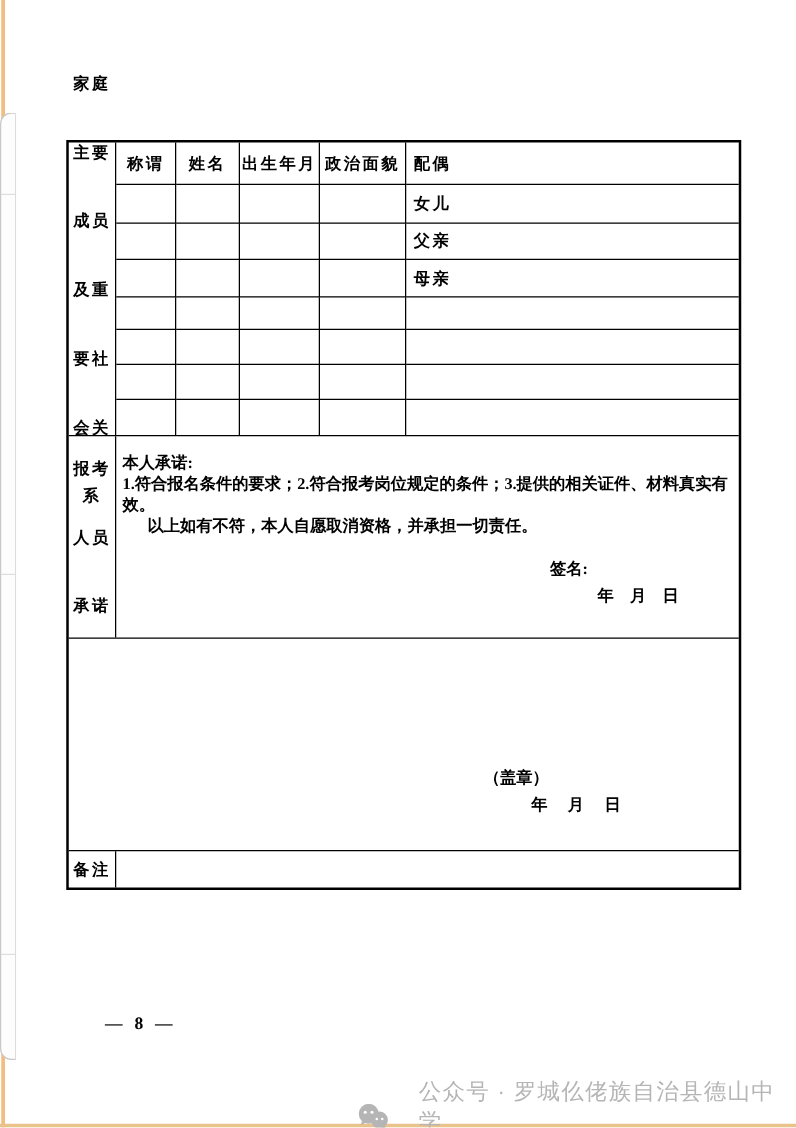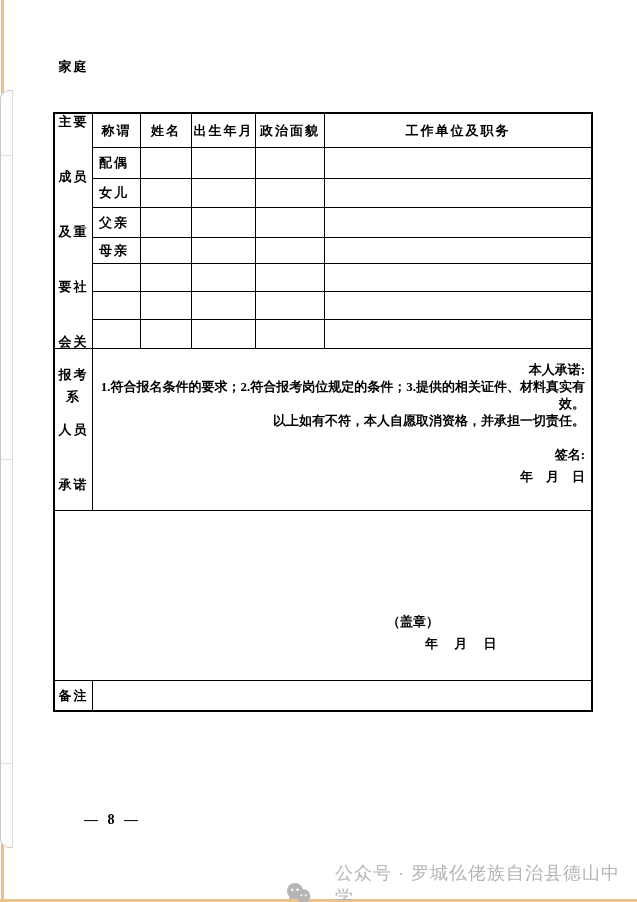--- a/index.html
+++ b/index.html
@@ -44,21 +44,21 @@
     grid-template-rows:34px 31px 29px 30px 26px 28px 28px 1fr;
   }
   .fam-grid > div{border-right:1px solid #000;border-bottom:1px solid #000;box-sizing:border-box;
     display:flex;align-items:center;}
   .fam-grid > div:nth-child(5n){border-right:none;}
   .fam-grid > div:nth-child(n+36){border-bottom:none;}
   .hc{justify-content:center;letter-spacing:2px;text-align:right;}
   .rl{padding-left:6px;letter-spacing:2px;}
 
   
-  .sec2-content{flex:1;padding:12px 6px 0 5px;line-height:17px;box-sizing:border-box;text-align:right;}
+  .sec2-content{flex:1;padding:12px 6px 0 5px;line-height:17px;box-sizing:border-box;}
   .pledge-note{text-indent:20px;}
   .sig-block{margin-top:17px;}
   .sig-name{margin-left:342px;}
   .sig-date{margin-left:380px;margin-top:5px;}
 
   
   .sec3-content{flex:1;position:relative;box-sizing:border-box;}
   .seal{position:absolute;left:332px;top:102px;}
   .seal-date{position:absolute;left:370px;top:124px;}
 
@@ -100,21 +100,20 @@
       <span>及重</span>
       <span>要社</span>
       <span>会关</span>
       <span>系</span>
     </div>
     <div class="fam-grid">
       <div class="hc">称谓</div>
       <div class="hc">姓名</div>
       <div class="hc">出生年月</div>
       <div class="hc">政治面貌</div>
-      <div class="hc">工作单位及职务</div>
 
       <div class="rl">配偶</div>
       <div></div>
       <div></div>
       <div></div>
       <div></div>
 
       <div class="rl">女儿</div>
       <div></div>
       <div></div>

